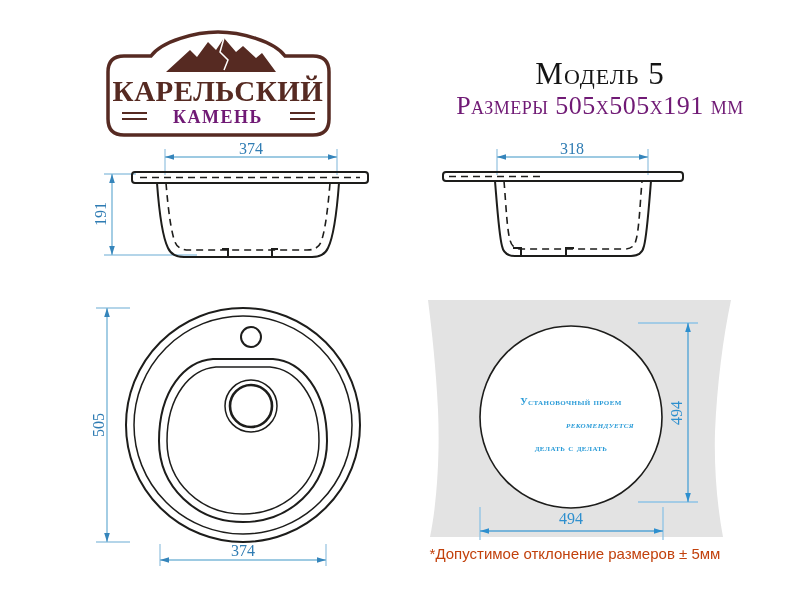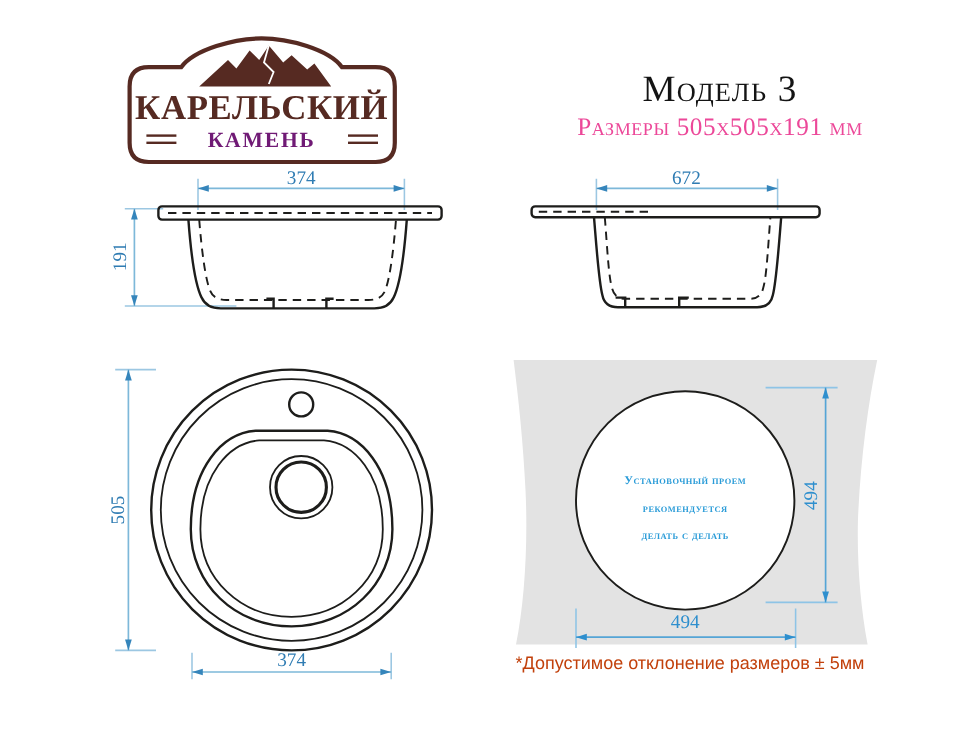--- a/index.html
+++ b/index.html
@@ -6,21 +6,21 @@
   .stage {
     position:relative; width:800px; height:612px; background:#ffffff;
     font-family:"Liberation Serif", serif; overflow:hidden;padding-left:40px;
   }
   .stage svg { position:absolute; left:0; top:0; }
   .t { position:absolute; transform:translate(-50%,-50%); white-space:nowrap; }
   .rot { position:absolute; transform:translate(-50%,-50%) rotate(-90deg); white-space:nowrap; }
   .dim  { font-size:16px; color:#2f7cb3; }
   .dimc { font-size:16px; color:#2e8fce; }
   .model-title { font-size:31px; color:#141414; font-variant:small-caps; letter-spacing:1px; }
-  .size-title  { font-size:21px; color:#ec4899; font-variant:small-caps; letter-spacing:0.5px; }
+  .size-title  { font-size:26px; color:#701a75; font-variant:small-caps; letter-spacing:0.5px; }
   .note { font-size:10px; font-weight:bold; color:#2b9cd8; font-variant:small-caps; letter-spacing:0.4px; }
   .footnote { font-size:15px; color:#c2410c; font-family:"Liberation Sans", sans-serif; }
   .logo-line1 { font-size:29px; font-weight:bold; color:#562a22; letter-spacing:0.5px; }
   .logo-line2 { font-size:18px; font-weight:bold; color:#701a75; letter-spacing:1.5px; }
   .logo-dash {
     position:absolute; width:25px; height:8px; box-sizing:border-box;
     border-top:2.5px solid #562a22; border-bottom:2.5px solid #562a22;
   }
   
   .ln2  { stroke:#1d1d1b; stroke-width:2;   fill:none; }
@@ -101,31 +101,31 @@
       <polygon class="arc" points="480,531 489,528.2 489,533.8"></polygon>
       <polygon class="arc" points="663,531 654,528.2 654,533.8"></polygon>
     </g>
   </svg>
 
   <div class="t logo-line1" style="left:218px; top:91px;">КАРЕЛЬСКИЙ</div>
   <div class="t logo-line2" style="left:218px; top:117px;">КАМЕНЬ</div>
   <div class="logo-dash" style="left:122px; top:112px;"></div>
   <div class="logo-dash" style="left:290px; top:112px;"></div>
 
-  <div class="t model-title" style="left:600px; top:74px;">Модель 3</div>
+  <div class="t model-title" style="left:600px; top:74px;">Модель 5</div>
   <div class="t size-title" style="left:600px; top:106px;">Размеры 505x505x191 мм</div>
 
   <div class="t dim" style="left:251px; top:149px;">374</div>
   <div class="rot dim" style="left:101px; top:214px;">191</div>
 
-  <div class="t dim" style="left:572px; top:149px;">672</div>
+  <div class="t dim" style="left:572px; top:149px;">318</div>
 
   <div class="rot dim" style="left:99px; top:425px;">505</div>
   <div class="t dim" style="left:243px; top:551px;">374</div>
 
   <div class="t note" style="left:571px; top:401px;">Установочный проем</div>
-  <div class="t note" style="left:571px; top:424px;">рекомендуется</div>
+  <div class="t note" style="left:600px; top:424px;font-style:italic;">рекомендуется</div>
   <div class="t note" style="left:571px; top:447px;">делать с делать</div>
   <div class="rot dimc" style="left:677px; top:413px;">494</div>
   <div class="t dimc" style="left:571px; top:519px;">494</div>
 
   <div class="t footnote" style="left:575px; top:553px;">*Допустимое отклонение размеров ± 5мм</div>
 </div>
 
 </body></html>

